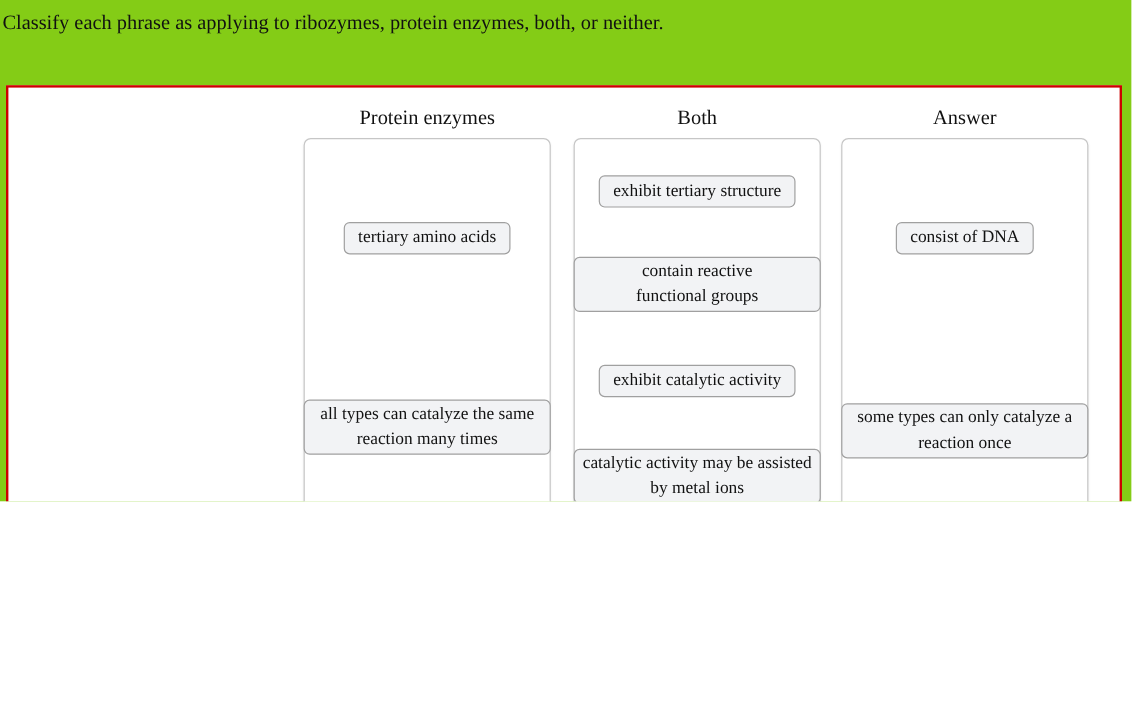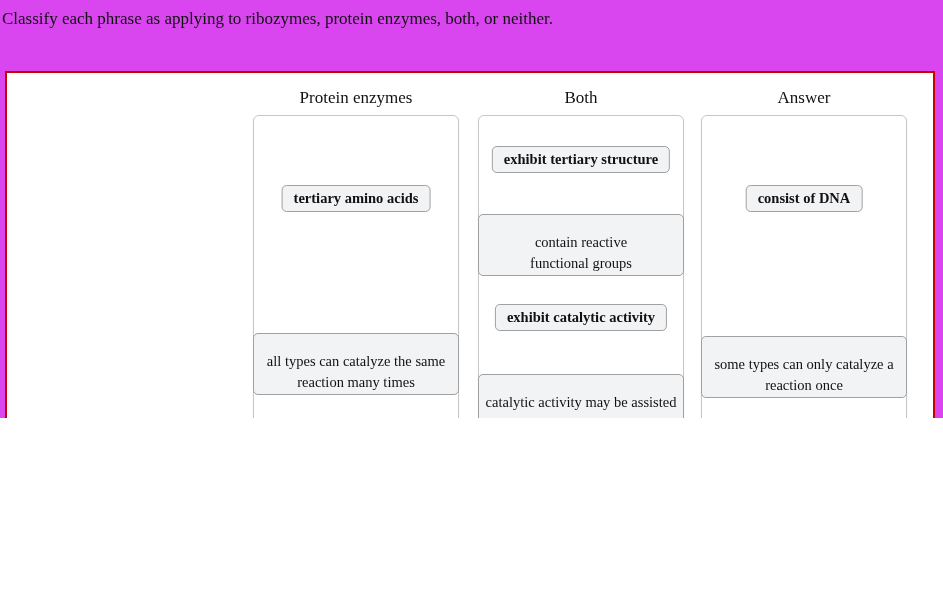--- a/index.html
+++ b/index.html
@@ -6,21 +6,21 @@
     --red:#cc0000;
     --slate:#4d6079;
     --chip-bg:#f2f3f5;
     --chip-border:#a0a0a0;
     --box-border:#c6c6c6;
     --bank-bg:#f7f8f9;
   }
   *{box-sizing:border-box;margin:0;padding:0;}
   html,body{background:#fff;}
   .page{
-    position:relative;width:943px;height:418px;background:#d946ef;overflow:hidden;
+    position:relative;width:943px;height:418px;background:#84cc16;overflow:hidden;
     font-family:"Liberation Serif","DejaVu Serif",serif;color:#000;
   }
   .prompt{
     position:absolute;left:2px;top:8px;font-size:17px;line-height:22px;color:#111;
   }
   .work-area{
     position:absolute;left:5px;top:71px;width:930px;height:505px;
     border:2px solid var(--red);background:#fff;
   }
   .column{
@@ -33,26 +33,26 @@
     position:relative;height:332px;background:#fff;
     border:1px solid var(--box-border);border-radius:6px;
     box-shadow:0 1px 2px rgba(0,0,0,0.06);
   }
   .chip{
     position:absolute;background:var(--chip-bg);border:1px solid var(--chip-border);
     border-radius:5px;font-size:14.5px;line-height:21px;text-align:center;color:#111;
     cursor:grab;
   }
   .chip-line{
-    left:50%;transform:translateX(-50%);white-space:nowrap;padding:2px 11px;font-weight:bold;
+    left:50%;transform:translateX(-50%);white-space:nowrap;padding:2px 11px;
   }
   .chip-wide{
     left:-1px;width:calc(100% + 2px);padding:1px 0;
   }
-  .chip-text{display:inline-block;vertical-align:top;margin-top:16px;}
+  .chip-text{display:inline-block;vertical-align:top;}
   .answer-bank{
     position:absolute;left:15px;top:411px;width:894px;border:1px solid var(--slate);
   }
   .bank-header{
     height:33px;background:var(--slate);color:#fff;text-align:center;
     font-size:13.5px;font-weight:bold;line-height:33px;
   }
   .bank-body{
     height:57px;background:var(--bank-bg);
   }

